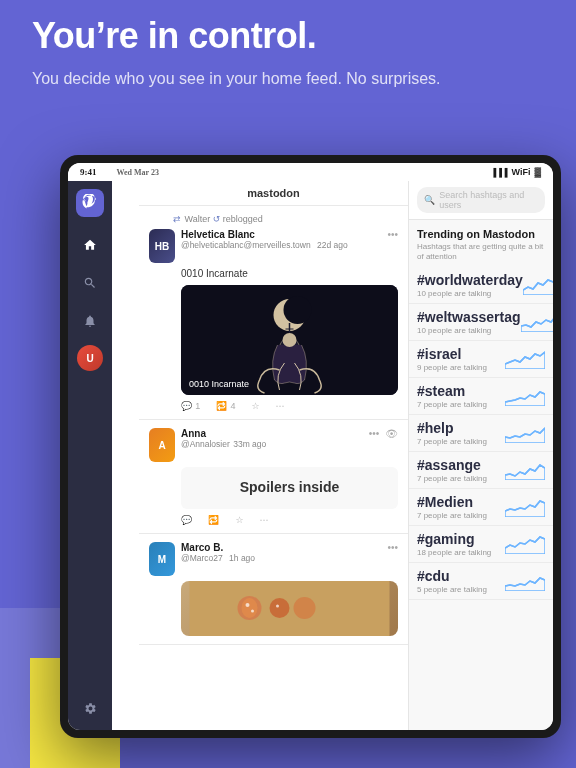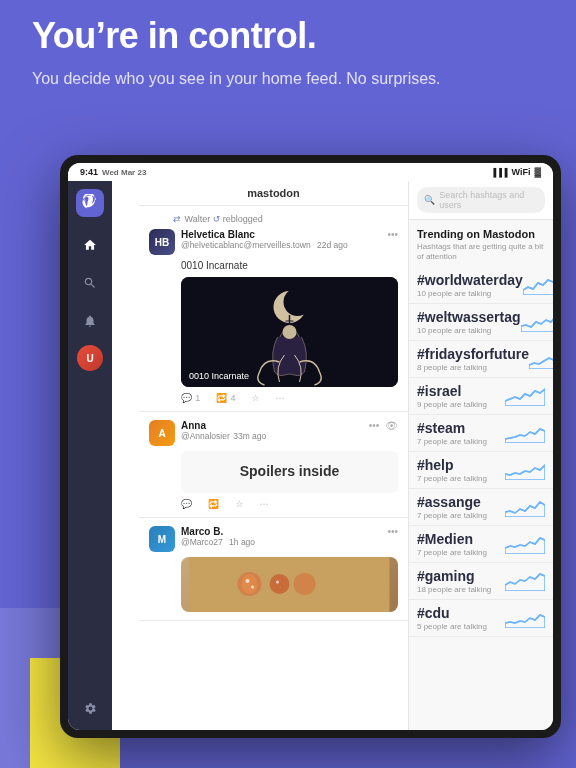--- a/index.html
+++ b/index.html
@@ -207,21 +207,21 @@
       margin-left: 24px;
     }
     .post-header {
       display: flex;
       align-items: flex-start;
       gap: 6px;
       margin-bottom: 5px;
     }
     .post-avatar {
       width: 26px;
-      height: 26px;
+      height: 34px;
       border-radius: 6px;
       background: #ddd;
       flex-shrink: 0;
       overflow: hidden;
       display: flex;
       align-items: center;
       justify-content: center;
       font-size: 10px;
       font-weight: 700;
       color: #666;
@@ -427,21 +427,21 @@
 
 <div class="hero">
   <h1 class="hero-title">You’re in control.</h1>
   <p class="hero-subtitle">You decide who you see in your home feed. No surprises.</p>
 </div>
 
 <div class="device">
   <div class="screen">
 
     <div class="status-bar">
-      <div style="display:flex;gap:4px;align-items:center;">
+      <div style="display:flex;gap:20px;align-items:center;font-family:Liberation Serif, serif;">
         <span style="font-weight:700;font-size:9px;">9:41</span>
         <span style="font-size:8px;color:#666;">Wed Mar 23</span>
       </div>
       <div class="status-icons">
         <span style="font-size:8px;">▐▐▐</span>
         <span style="font-size:9px;">WiFi</span>
         <span style="font-size:9px;">▓</span>
       </div>
     </div>
 
@@ -631,30 +631,20 @@
       <div class="trending-hashtag">#weltwassertag</div>
       <div class="trending-count">10 people are talking</div>
     </div>
     <svg class="trending-chart sparkline" viewBox="0 0 40 20">
       <path class="sparkline-fill" d="M0,14 L5,13 L10,15 L15,10 L20,12 L25,8 L30,10 L35,4 L40,7 L40,20 L0,20 Z"></path>
       <path d="M0,14 L5,13 L10,15 L15,10 L20,12 L25,8 L30,10 L35,4 L40,7"></path>
     </svg>
   </div>
             <div class="trending-item">
     <div class="trending-item-left">
-      <div class="trending-hashtag">#fridaysforfuture</div>
-      <div class="trending-count">8 people are talking</div>
-    </div>
-    <svg class="trending-chart sparkline" viewBox="0 0 40 20">
-      <path class="sparkline-fill" d="M0,16 L5,14 L10,15 L15,12 L20,9 L25,11 L30,6 L35,8 L40,4 L40,20 L0,20 Z"></path>
-      <path d="M0,16 L5,14 L10,15 L15,12 L20,9 L25,11 L30,6 L35,8 L40,4"></path>
-    </svg>
-  </div>
-            <div class="trending-item">
-    <div class="trending-item-left">
       <div class="trending-hashtag">#israel</div>
       <div class="trending-count">9 people are talking</div>
     </div>
     <svg class="trending-chart sparkline" viewBox="0 0 40 20">
       <path class="sparkline-fill" d="M0,15 L5,13 L10,11 L15,13 L20,8 L25,10 L30,5 L35,7 L40,3 L40,20 L0,20 Z"></path>
       <path d="M0,15 L5,13 L10,11 L15,13 L20,8 L25,10 L30,5 L35,7 L40,3"></path>
     </svg>
   </div>
             <div class="trending-item">
     <div class="trending-item-left">

